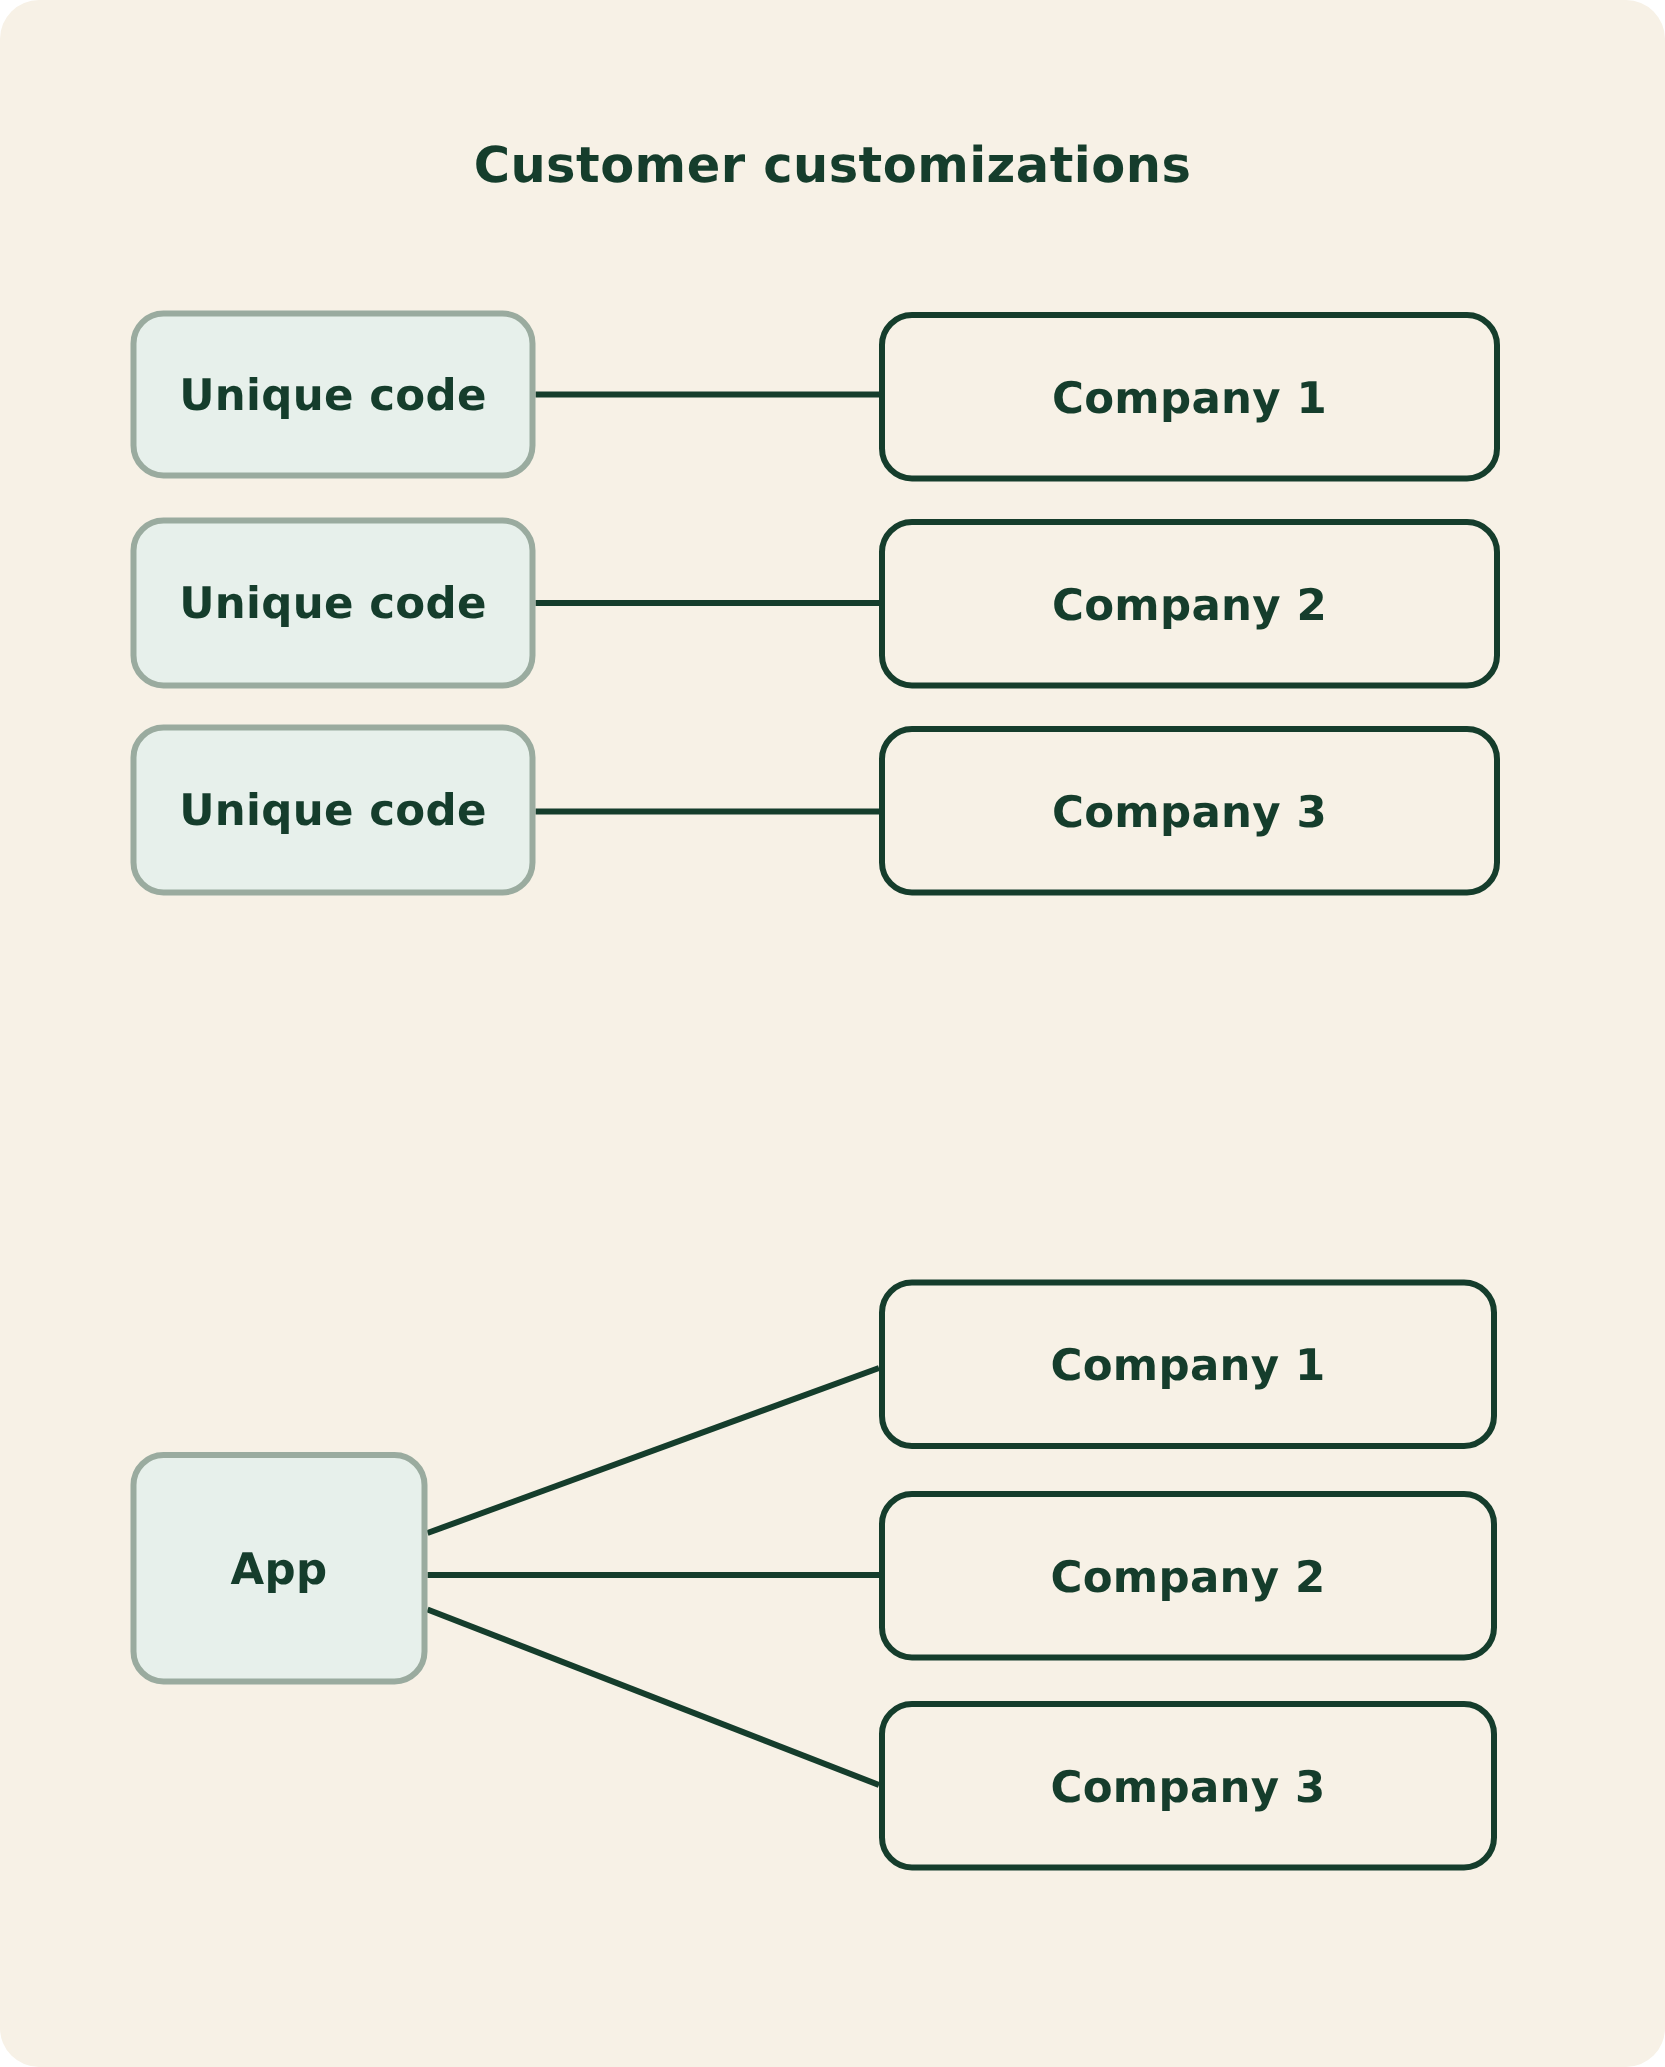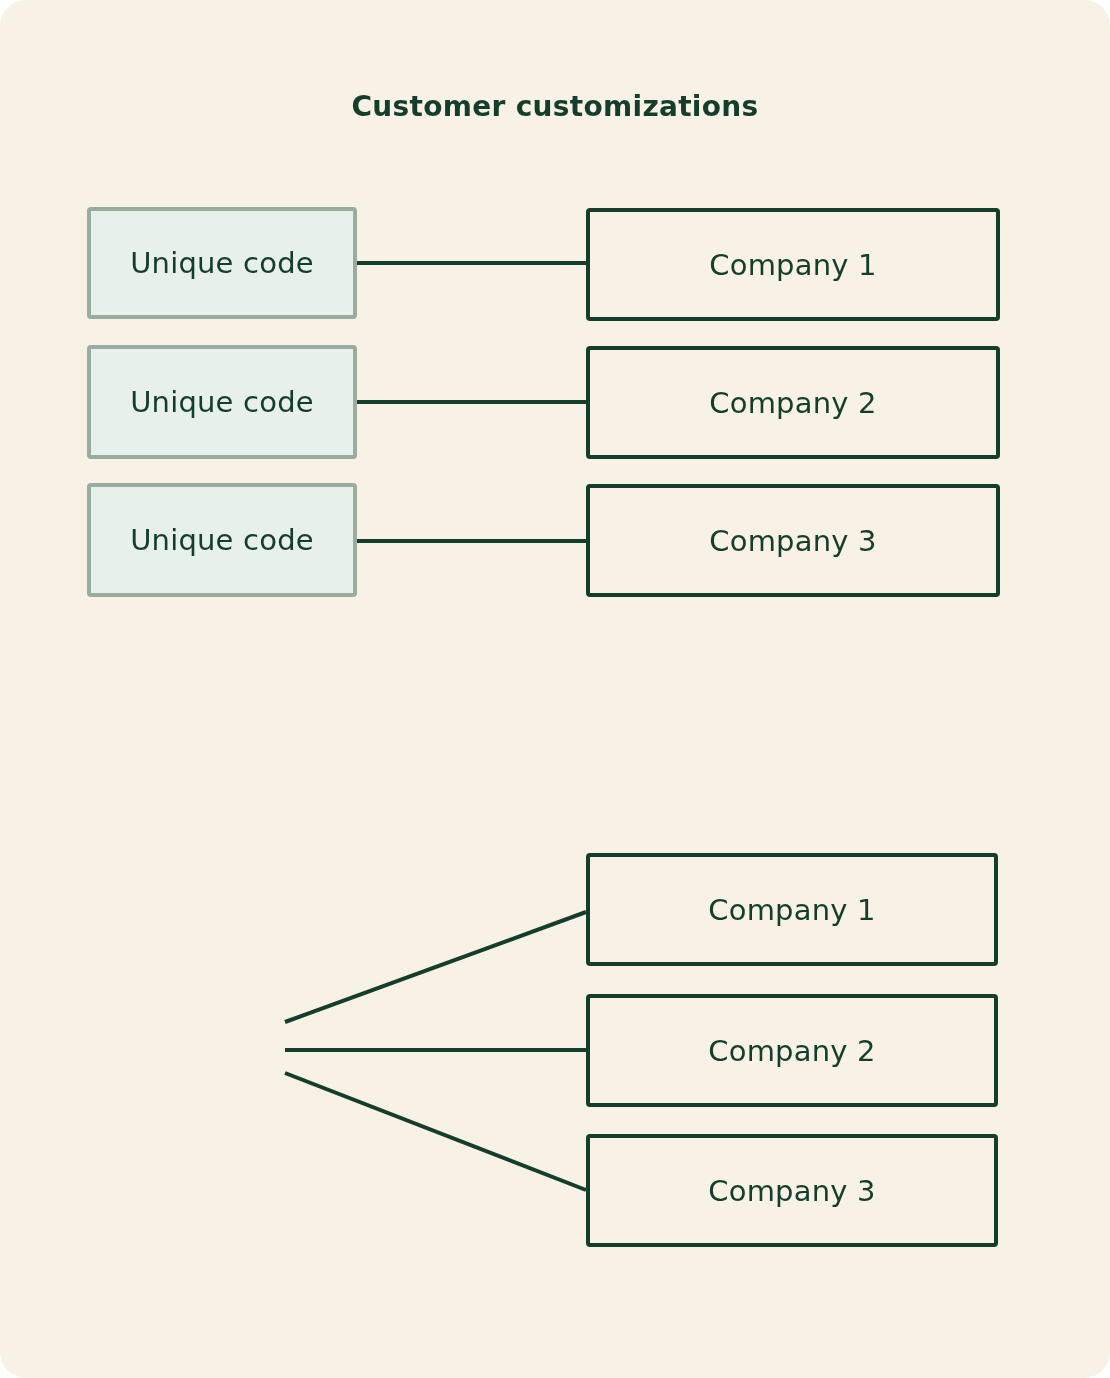--- a/index.html
+++ b/index.html
@@ -26,35 +26,35 @@
   }
   .connectors line {
     stroke: #153D2C;
     stroke-width: 4;
   }
   .section-title {
     position: absolute;
     left: 0;
     width: 1110px;
     text-align: center;
-    font-size: 28px;
+    font-size: 33px;
     font-weight: 800;
     letter-spacing: 0.3px;
     color: #153D2C;
     z-index: 2;
     margin: 0;
   }
   .node {
     position: absolute;
     display: flex;
     align-items: center;
     justify-content: center;
-    border-radius: 4px;
+    border-radius: 22px;
     font-size: 29px;
-    font-weight: 400;
+    font-weight: 700;
     color: #153D2C;
     letter-spacing: 0.2px;
     z-index: 2;
     box-sizing: border-box;
   }
   .node-code {
     background: #E7F0EB;
     border: 4px solid #9AAB9F;
   }
   .node-company {
@@ -109,20 +109,23 @@
   </div>
 
   <div id="code-3" class="node node-code">
     <span>Unique code</span>
   </div>
   <div id="company-top-3" class="node node-company">
     <span>Company 3</span>
   </div>
 
 
+  <div id="app-node" class="node node-code">
+    <span>App</span>
+  </div>
 
   <div id="company-bot-1" class="node node-company">
     <span>Company 1</span>
   </div>
   <div id="company-bot-2" class="node node-company">
     <span>Company 2</span>
   </div>
   <div id="company-bot-3" class="node node-company">
     <span>Company 3</span>
   </div>

